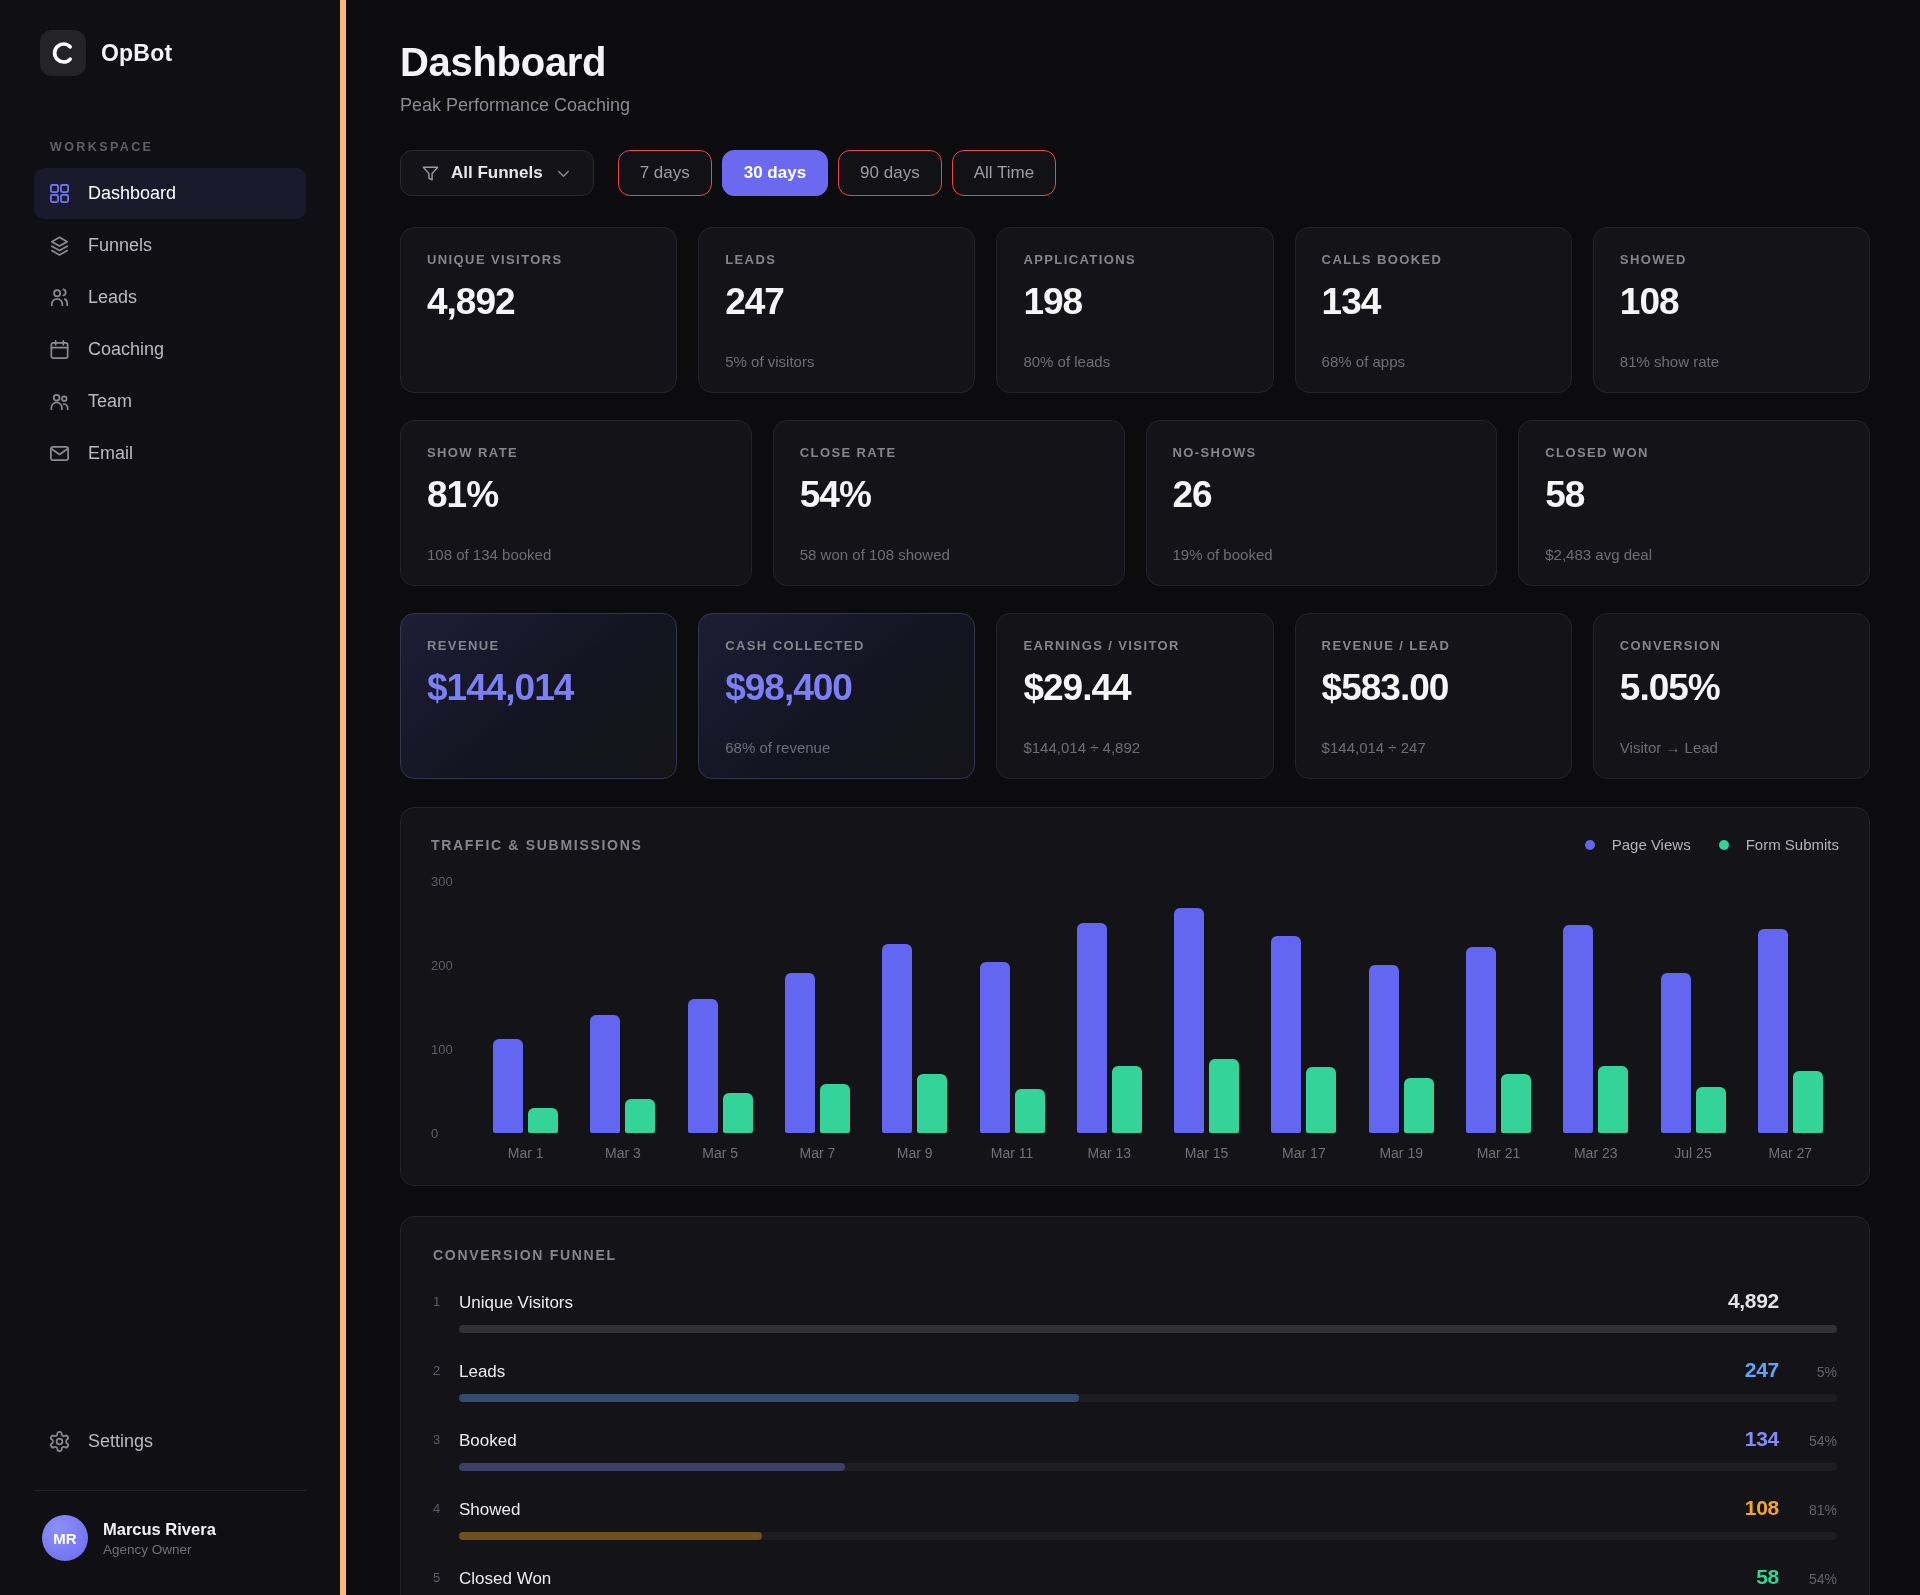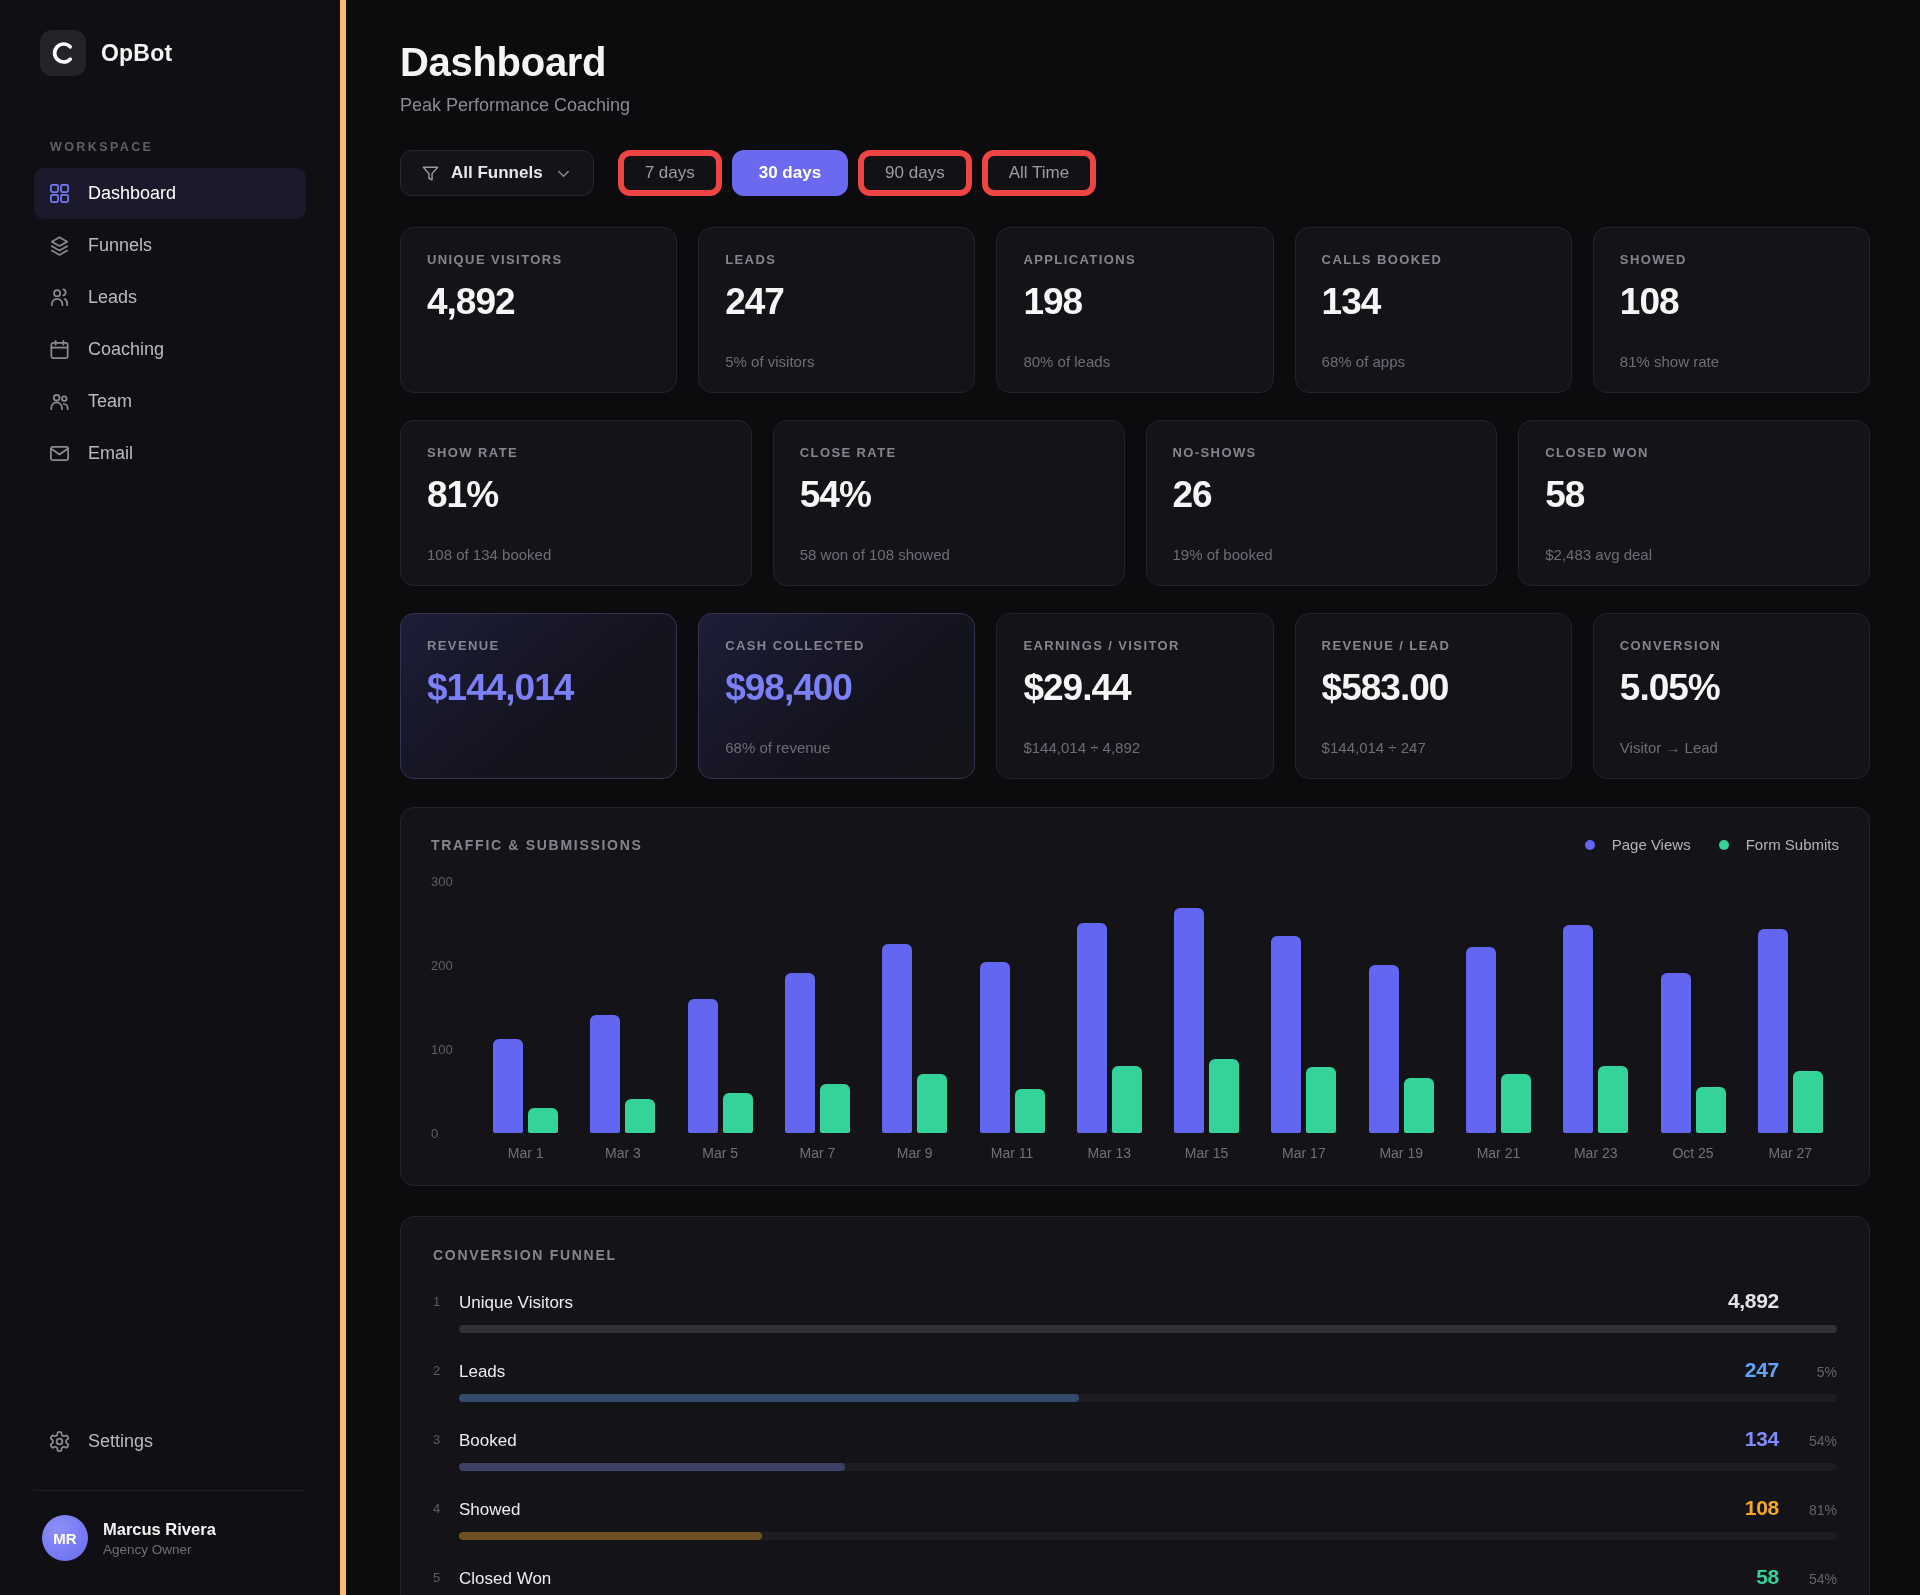--- a/index.html
+++ b/index.html
@@ -34,21 +34,21 @@
   .main{flex:1;padding:40px 50px 0 54px;overflow:hidden;}
   .page-title{font-size:40px;font-weight:bold;margin:0;letter-spacing:-.3px;}
   .page-subtitle{margin:10px 0 0;font-size:18px;color:#8a8a94;}
   .filter-row{display:flex;align-items:center;margin-top:34px;}
   .funnel-pill{display:flex;align-items:center;gap:11px;height:46px;padding:0 20px;background:#141418;
     border:1px solid #28282f;border-radius:12px;color:#e8e8ec;font-size:17px;font-weight:bold;
     cursor:pointer;font-family:inherit;}
   .funnel-pill .icon{display:flex;color:#9a9aa4;}
   .funnel-pill svg{width:19px;height:19px;}
   .range-group{display:flex;gap:10px;margin-left:24px;}
-  .pill{height:46px;padding:0 21px;border-radius:12px;background:#121216;border:6px solid #ef4444;
+  .pill{height:46px;padding:0 21px;border-radius:12px;background:#121216;border:1px solid #ef4444;
     color:#9b9ba5;font-size:17px;display:flex;align-items:center;cursor:pointer;font-family:inherit;text-align:center;}
   .pill.active{background:#6b69f0;border-color:#6b69f0;color:#fff;font-weight:bold;}
   
   .kpi-row{display:flex;gap:21px;margin-top:27px;}
   .kpi-row.first{margin-top:31px;}
   .card{background:#141418;border:1px solid #232329;border-radius:14px;}
   .kpi-card{flex:1;padding:24px 26px 22px;}
   .kpi-card.highlight{background:linear-gradient(140deg,#1d1d38 0%,#141420 55%,#141418 100%);border-color:#333352;}
   .kpi-label{font-size:13px;font-weight:bold;letter-spacing:1.4px;color:#85858f;}
   .kpi-value{margin-top:14px;font-size:37px;font-weight:bold;letter-spacing:-1px;color:#f6f6f7;}
@@ -370,21 +370,21 @@
         <div class="x-label">Mar 5</div>
         <div class="x-label">Mar 7</div>
         <div class="x-label">Mar 9</div>
         <div class="x-label">Mar 11</div>
         <div class="x-label">Mar 13</div>
         <div class="x-label">Mar 15</div>
         <div class="x-label">Mar 17</div>
         <div class="x-label">Mar 19</div>
         <div class="x-label">Mar 21</div>
         <div class="x-label">Mar 23</div>
-        <div class="x-label">Oct 25</div>
+        <div class="x-label">Jul 25</div>
         <div class="x-label">Mar 27</div>
       </div>
   </div>
 
   <div class="card funnel-card">
     <div class="card-title">CONVERSION FUNNEL</div>
     <div class="funnel-rows" id="funnel-rows">
         <div class="funnel-row">
           <div class="funnel-index">1</div>
           <div class="funnel-content">

